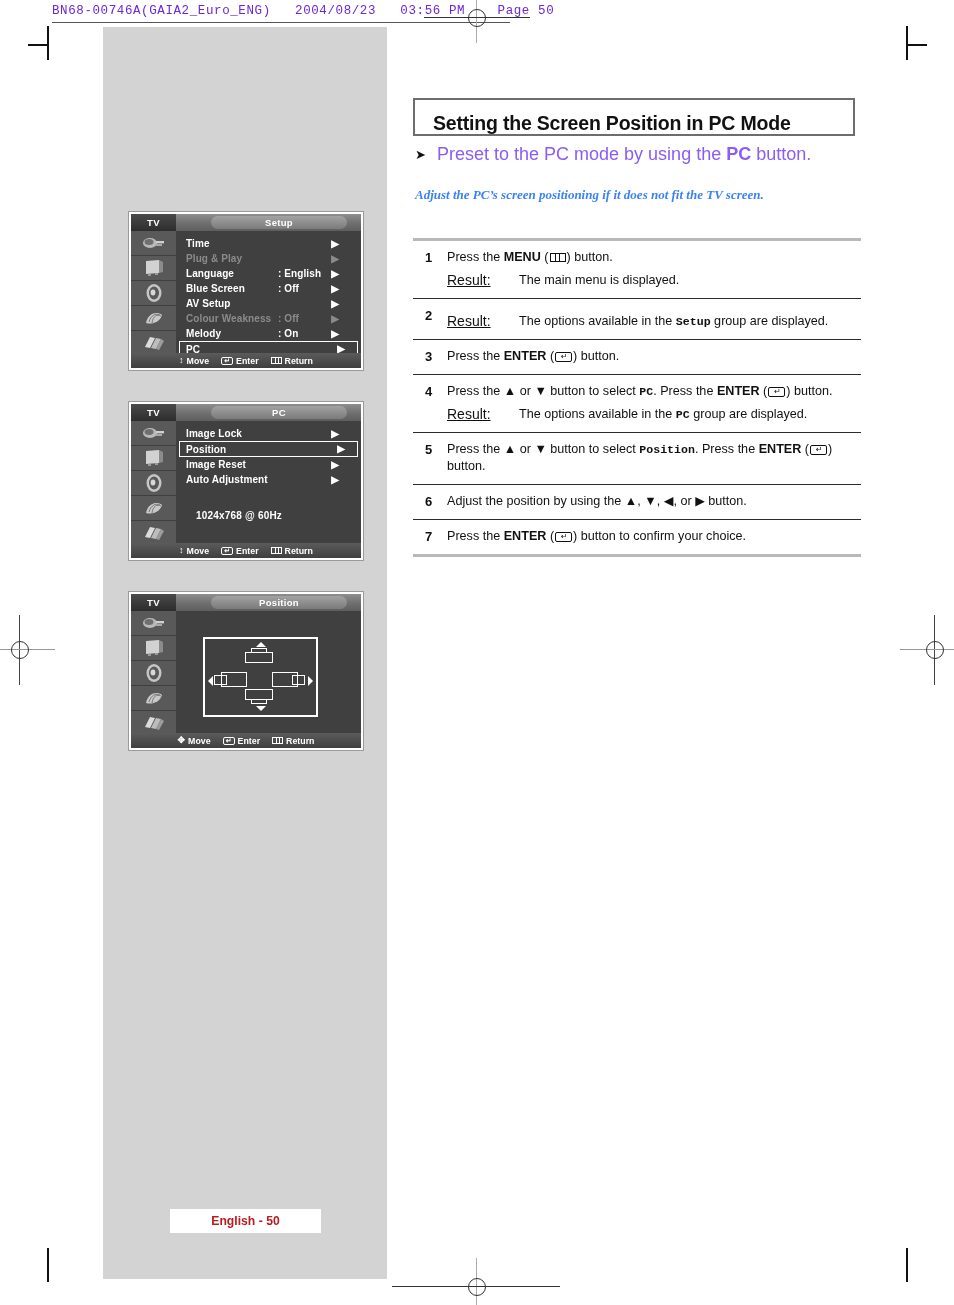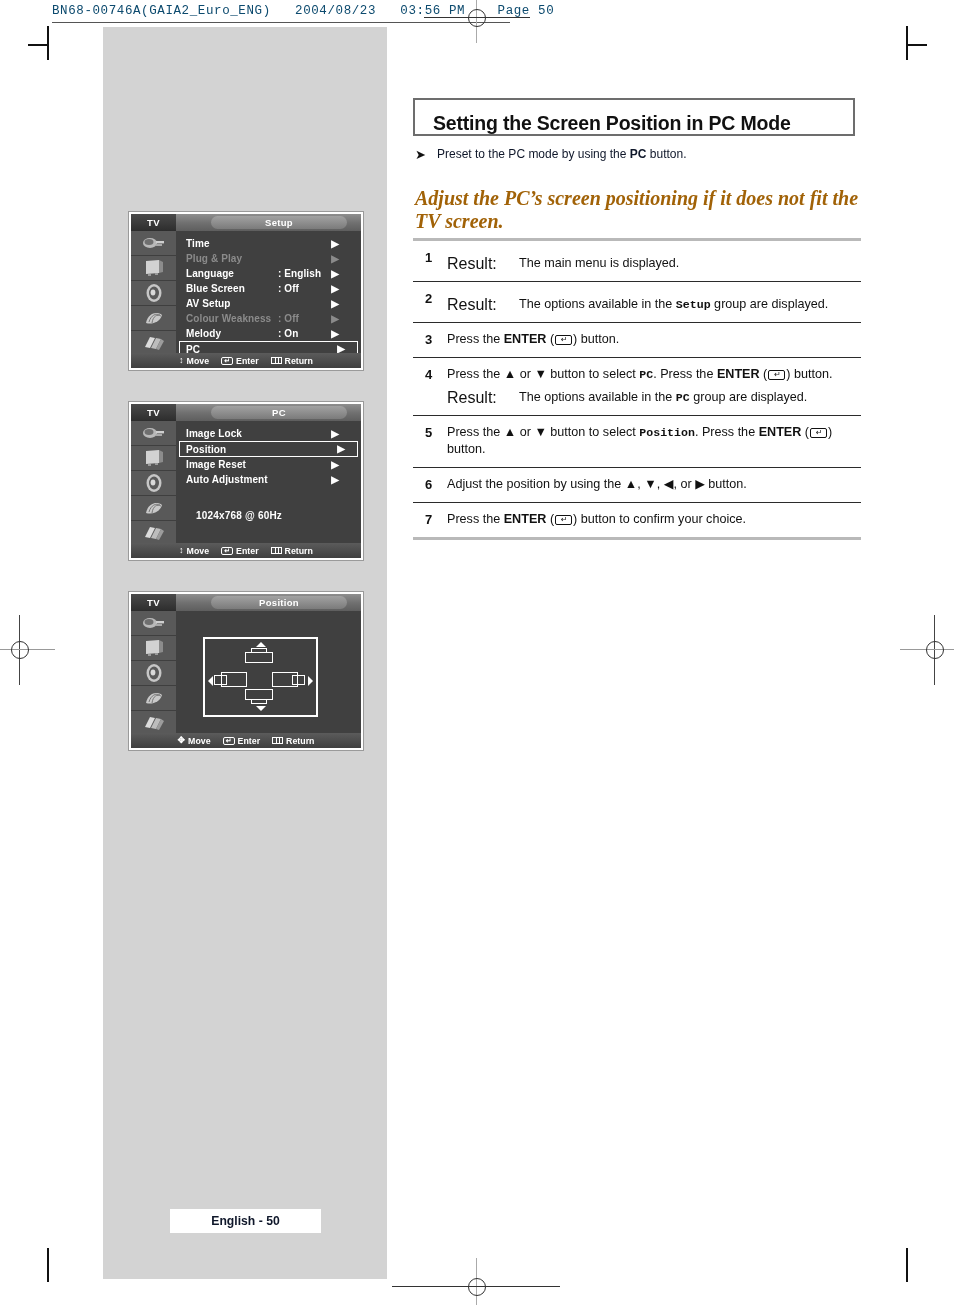--- a/index.html
+++ b/index.html
@@ -16,21 +16,21 @@
   }
 
   
   .print-header {
     position: absolute;
     top: 4px;
     left: 52px;
     font-family: "Liberation Mono", monospace;
     font-size: 12.5px;
     letter-spacing: 0.6px;
-    color: #0c4a6e;
+    color: #6d28d9;
     white-space: pre;
   }
   .print-header-rule {
     position: absolute;
     top: 22px;
     left: 52px;
     width: 458px;
     height: 1px;
     background: #555;
   }
@@ -109,36 +109,36 @@
     align-items: flex-start;
   }
   .arrow-glyph {
     width: 22px;
     flex: 0 0 22px;
     font-size: 13px;
     line-height: 17px;
     color: #111;
   }
   .intro-text {
-    font-size: 12px;
+    font-size: 18px;
     line-height: 17px;
-    color: #0f172a;
+    color: #8b5cf6;
   }
   .intro-text b { font-weight: bold; }
 
   .lead-italic {
     position: absolute;
     left: 415px;
     top: 187px;
     width: 450px;
     font-family: "Liberation Serif", serif;
     font-style: italic;
     font-weight: bold;
-    font-size: 20px;
-    color: #a16207;
+    font-size: 13px;
+    color: #3b82f6;
   }
 
   
   .steps {
     position: absolute;
     left: 413px;
     top: 238px;
     width: 448px;
   }
   .rule-top {
@@ -175,21 +175,22 @@
     font-family: "Liberation Mono", monospace;
     font-size: 11.6px;
     font-weight: bold;
   }
   .result-line {
     display: flex;
     margin-top: 6px;
   }
   .result-label {
     flex: 0 0 72px;
-    font-size: 16px;
+    text-decoration: underline;
+    font-size: 14px;
     line-height: 17px;
   }
   .result-text {
     flex: 1 1 auto;
     font-size: 12.6px;
     line-height: 17px;
   }
 
   
   .key-menu {
@@ -416,21 +417,21 @@
     left: 170px;
     top: 1209px;
     width: 151px;
     height: 24px;
     background: #ffffff;
     display: flex;
     align-items: center;
     justify-content: center;
     font-size: 12.2px;
     font-weight: bold;
-    color: #0f172a;
+    color: #b91c1c;
   }
 </style>
 </head>
 <body>
 
 <div class="print-header">BN68-00746A(GAIA2_Euro_ENG)   2004/08/23   03:56 PM    Page 50</div>
 <div class="print-header-rule"></div>
 
 <div class="crop" style="left:47px;top:26px;width:1.5px;height:34px;"></div>
 <div class="crop" style="left:28px;top:44px;width:20px;height:1.5px;"></div>
@@ -474,20 +475,21 @@
 </div>
 
 <div class="lead-italic">Adjust the PC’s screen positioning if it does not fit the TV screen.</div>
 
 <div class="steps">
   <div class="rule-top"></div>
   <div id="steps-host">
       <div class="step">
         <div class="step-num">1</div>
         <div class="step-body">
+          <div><span>Press the </span><b>MENU</b><span> (</span><span class="key-menu"></span><span>) button.</span></div>
           <div class="result-line">
             <div class="result-label">Result:</div>
             <div class="result-text">The main menu is displayed.</div>
           </div>
         </div>
       </div>
       <div class="step">
         <div class="step-num">2</div>
         <div class="step-body">
           <div class="result-line">

